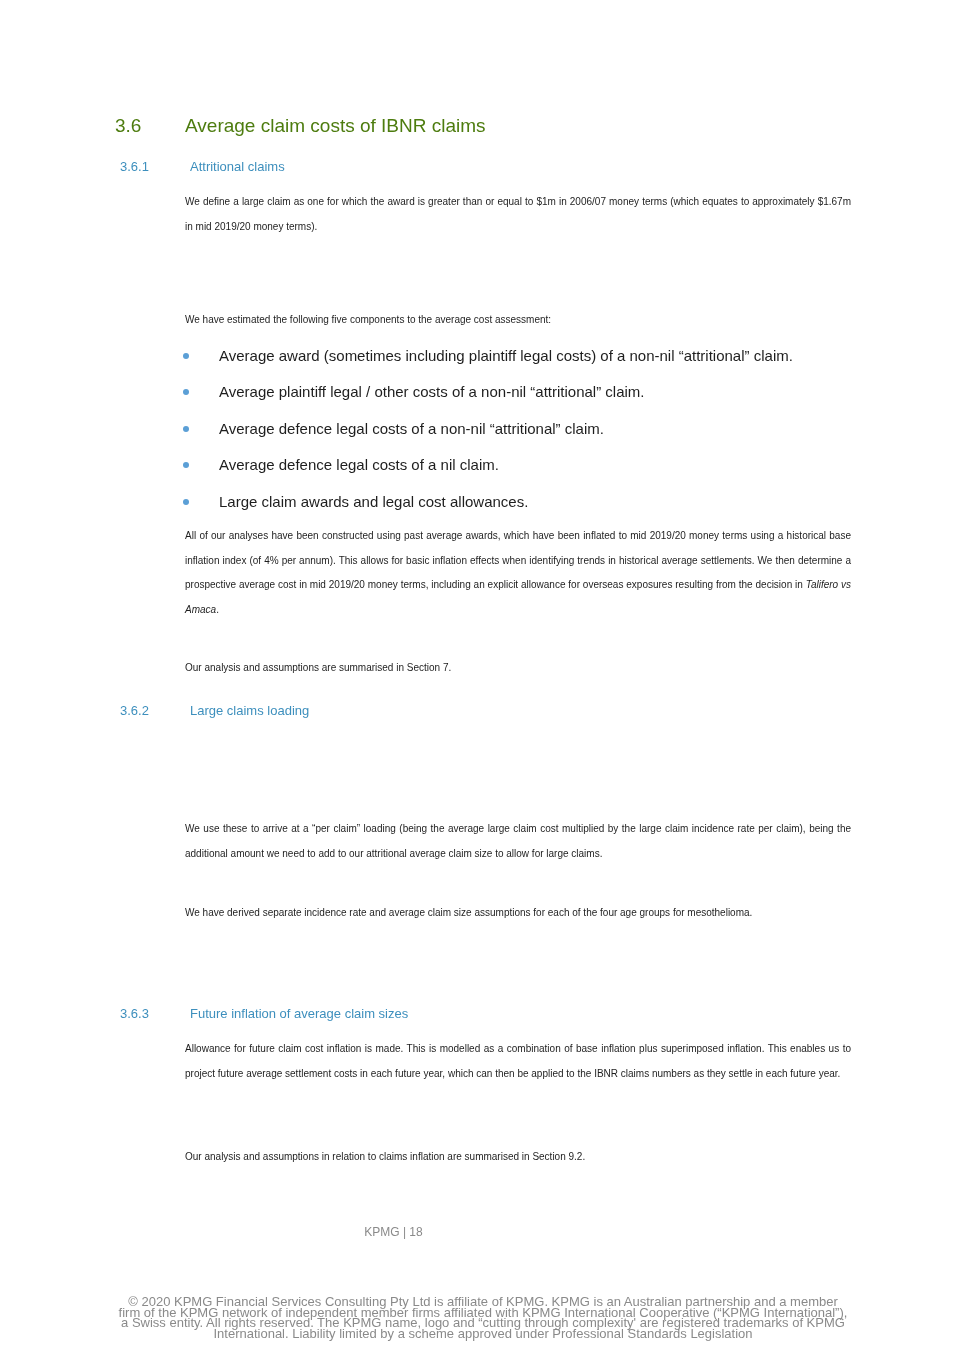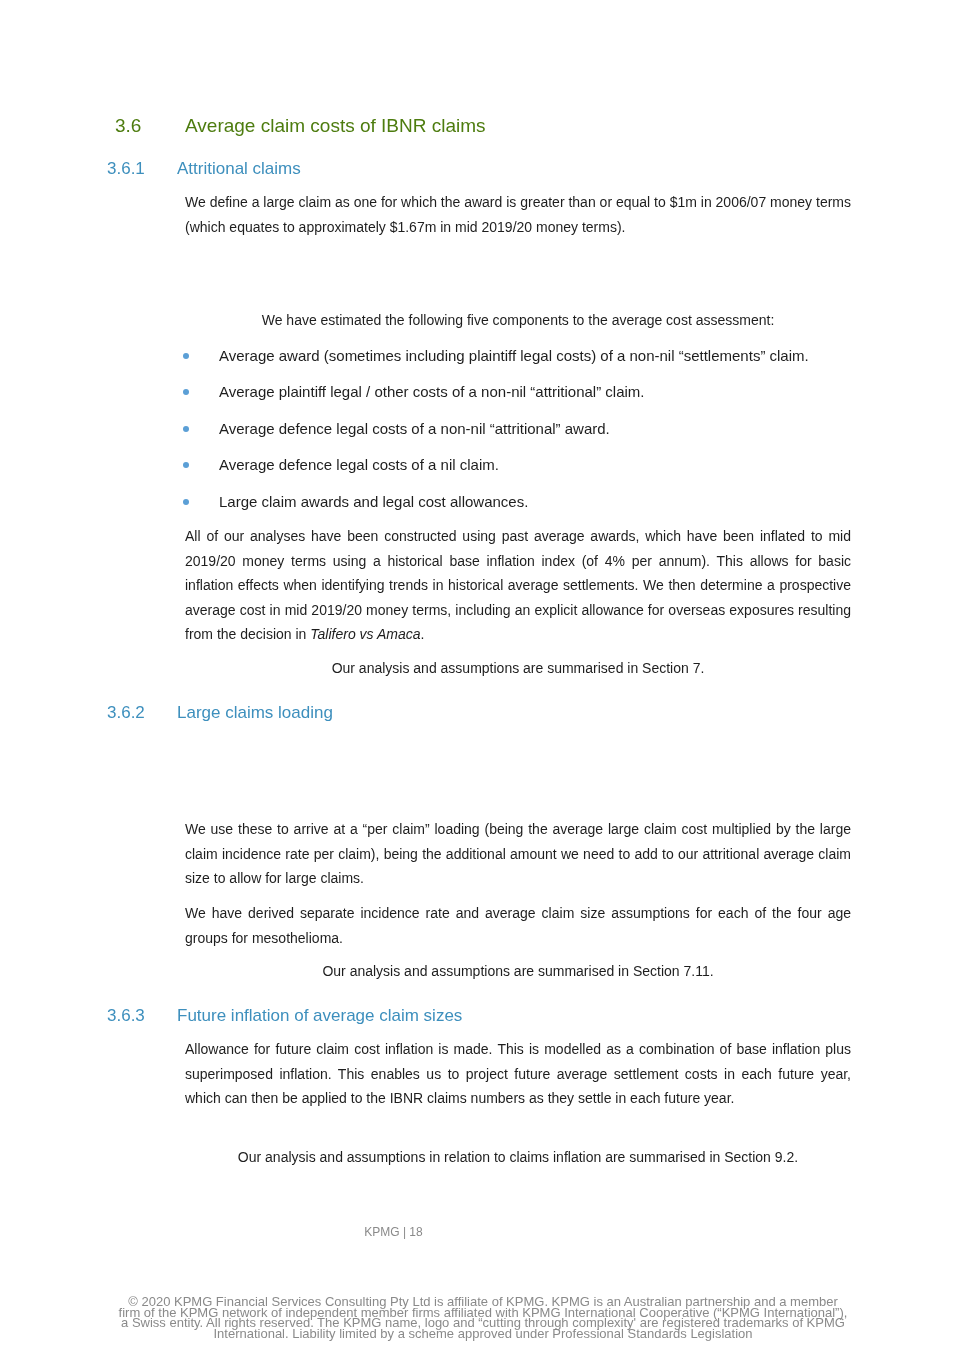--- a/index.html
+++ b/index.html
@@ -19,40 +19,40 @@
       top: 115px;
       font-size: 19px;
       color: #4d7c0f;
       display: flex;
       white-space: nowrap;
     }
     .h2 .num { width: 70px; display: inline-block; }
 
     .h3 {
       position: absolute;
-      left: 107px;
-      font-size: 17px;
+      left: 120px;
+      font-size: 13px;
       color: #3d8fbd;
       display: flex;
       white-space: nowrap;
       justify-content: center;
     }
     .h3 .num { width: 70px; display: inline-block; }
 
     .para {
       position: absolute;
       left: 185px;
       width: 666px;
-      font-size: 14px;
+      font-size: 10px;
       line-height: 24.5px;
       color: #1e1e1e;
       text-align: justify;
       margin: 0;
     }
-    .para.left { text-align: center; }
+    .para.left { text-align: left; }
     .para em { font-style: italic; }
 
     .bullet {
       position: absolute;
       left: 185px;
       width: 680px;
       font-size: 15px;
       line-height: 22px;
       color: #1e1e1e;
       white-space: nowrap;
@@ -101,50 +101,49 @@
   <div class="h3" style="top:159px;">
     <span class="num">3.6.1</span>
     <span>Attritional claims</span>
   </div>
 
   <p class="para" style="top:190px;">We define a large claim as one for which the award is greater than or equal to $1m in 2006/07 money terms (which equates to approximately $1.67m in mid 2019/20 money terms).</p>
   <p class="para left" style="top:308px;">We have estimated the following five components to the average cost assessment:</p>
 
   <div class="bullet" style="top:345px;">
     <span class="dot"></span>
-    <span class="txt">Average award (sometimes including plaintiff legal costs) of a non-nil “settlements” claim.</span>
+    <span class="txt">Average award (sometimes including plaintiff legal costs) of a non-nil “attritional” claim.</span>
   </div>
   <div class="bullet" style="top:381px;">
     <span class="dot"></span>
     <span class="txt">Average plaintiff legal / other costs of a non-nil “attritional” claim.</span>
   </div>
   <div class="bullet" style="top:418px;">
     <span class="dot"></span>
-    <span class="txt">Average defence legal costs of a non-nil “attritional” award.</span>
+    <span class="txt">Average defence legal costs of a non-nil “attritional” claim.</span>
   </div>
   <div class="bullet" style="top:454px;">
     <span class="dot"></span>
     <span class="txt">Average defence legal costs of a nil claim.</span>
   </div>
   <div class="bullet" style="top:491px;">
     <span class="dot"></span>
     <span class="txt">Large claim awards and legal cost allowances.</span>
   </div>
 
   <p class="para" style="top:524px;"><span>All of our analyses have been constructed using past average awards, which have been inflated to mid 2019/20 money terms using a historical base inflation index (of 4% per annum). This allows for basic inflation effects when identifying trends in historical average settlements. We then determine a prospective average cost in mid 2019/20 money terms, including an explicit allowance for overseas exposures resulting from the decision in </span><em>Talifero vs Amaca</em><span>.</span></p>
   <p class="para left" style="top:656px;">Our analysis and assumptions are summarised in Section 7.</p>
 
   <div class="h3" style="top:703px;">
     <span class="num">3.6.2</span>
     <span>Large claims loading</span>
   </div>
 
   <p class="para" style="top:817px;">We use these to arrive at a “per claim” loading (being the average large claim cost multiplied by the large claim incidence rate per claim), being the additional amount we need to add to our attritional average claim size to allow for large claims.</p>
   <p class="para" style="top:901px;">We have derived separate incidence rate and average claim size assumptions for each of the four age groups for mesothelioma.</p>
-  <p class="para left" style="top:959px;">Our analysis and assumptions are summarised in Section 7.11.</p>
 
   <div class="h3" style="top:1006px;">
     <span class="num">3.6.3</span>
     <span>Future inflation of average claim sizes</span>
   </div>
 
   <p class="para" style="top:1037px;">Allowance for future claim cost inflation is made. This is modelled as a combination of base inflation plus superimposed inflation. This enables us to project future average settlement costs in each future year, which can then be applied to the IBNR claims numbers as they settle in each future year.</p>
   <p class="para left" style="top:1145px;">Our analysis and assumptions in relation to claims inflation are summarised in Section 9.2.</p>
 
   <div class="footer-page">KPMG  |  18</div>

